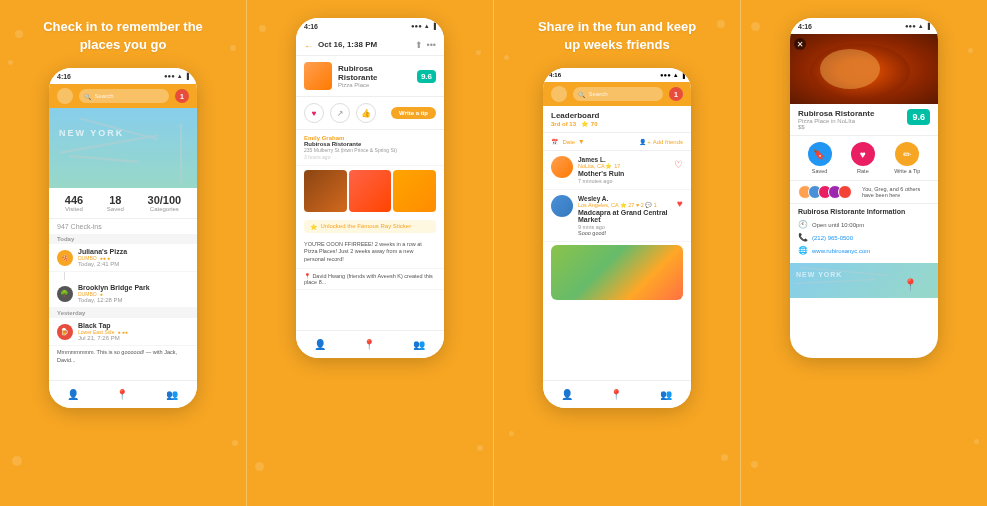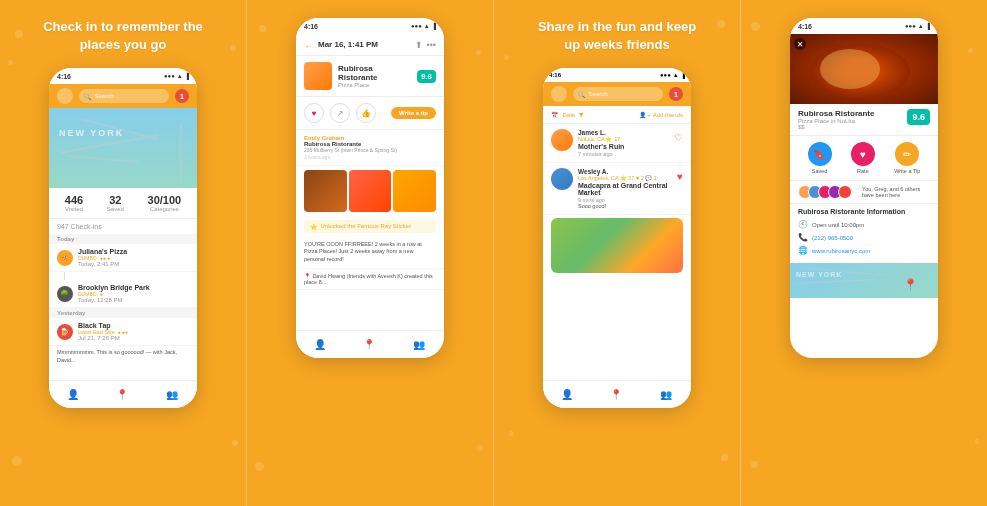--- a/index.html
+++ b/index.html
@@ -555,21 +555,21 @@
           <div style="position:absolute;top:15px;right:15px;width:2px;height:60px;background:#ccc;"></div>
         </div>
       </div>
 
       <div class="s1-stats">
         <div class="stat-item">
           <div class="stat-num">446</div>
           <div class="stat-label">Visited</div>
         </div>
         <div class="stat-item">
-          <div class="stat-num">32</div>
+          <div class="stat-num">18</div>
           <div class="stat-label">Saved</div>
         </div>
         <div class="stat-item">
           <div class="stat-num">30/100</div>
           <div class="stat-label">Categories</div>
         </div>
       </div>
 
       <div class="checkins-header">947 Check-ins</div>
 
@@ -646,21 +646,21 @@
         <span class="time">4:16</span>
         <div class="status-icons">
           <span style="font-size:6px;">●●●</span>
           <span style="font-size:6px;">▲</span>
           <span style="font-size:6px;">▐</span>
         </div>
       </div>
 
       <div class="s2-nav">
         <span class="back-arrow">←</span>
-        <span class="s2-nav-time">Mar 16, 1:41 PM</span>
+        <span class="s2-nav-time">Oct 16, 1:38 PM</span>
         <div class="s2-nav-icons">
           <span>⬆</span>
           <span>•••</span>
         </div>
       </div>
 
       <div class="place-header">
         <div style="width:28px;height:28px;border-radius:4px;background:linear-gradient(135deg,#FF9F50,#FF7A00);flex-shrink:0;"></div>
         <div class="place-header-info">
           <div class="place-name">Rubirosa Ristorante</div>
@@ -734,20 +734,27 @@
 
       <div class="nav-bar">
         <div style="width:16px;height:16px;border-radius:50%;background:rgba(255,255,255,0.3);"></div>
         <div class="search-bar">
           <span style="font-size:6px;margin-right:3px;">🔍</span>
           <span>Search</span>
         </div>
         <div style="width:14px;height:14px;border-radius:50%;background:#e74c3c;display:flex;align-items:center;justify-content:center;color:white;font-size:7px;font-weight:700;">1</div>
       </div>
 
+      <div class="leaderboard-header">
+        <div class="lb-title">Leaderboard</div>
+        <div class="lb-rank">
+          <span>3rd of 13</span>
+          <span style="margin-left:4px;color:#F7A623;">⭐ <span>70</span></span>
+        </div>
+      </div>
 
       <div class="lb-filter">
         <span style="font-size:6px;color:#F7A623;">📅 </span>
         <button class="filter-btn">Date</button>
         <span style="color:#F7A623;font-size:8px;">▾</span>
         <button class="add-friends-btn">
           <span>👤+</span>
           <span>Add friends</span>
         </button>
       </div>

